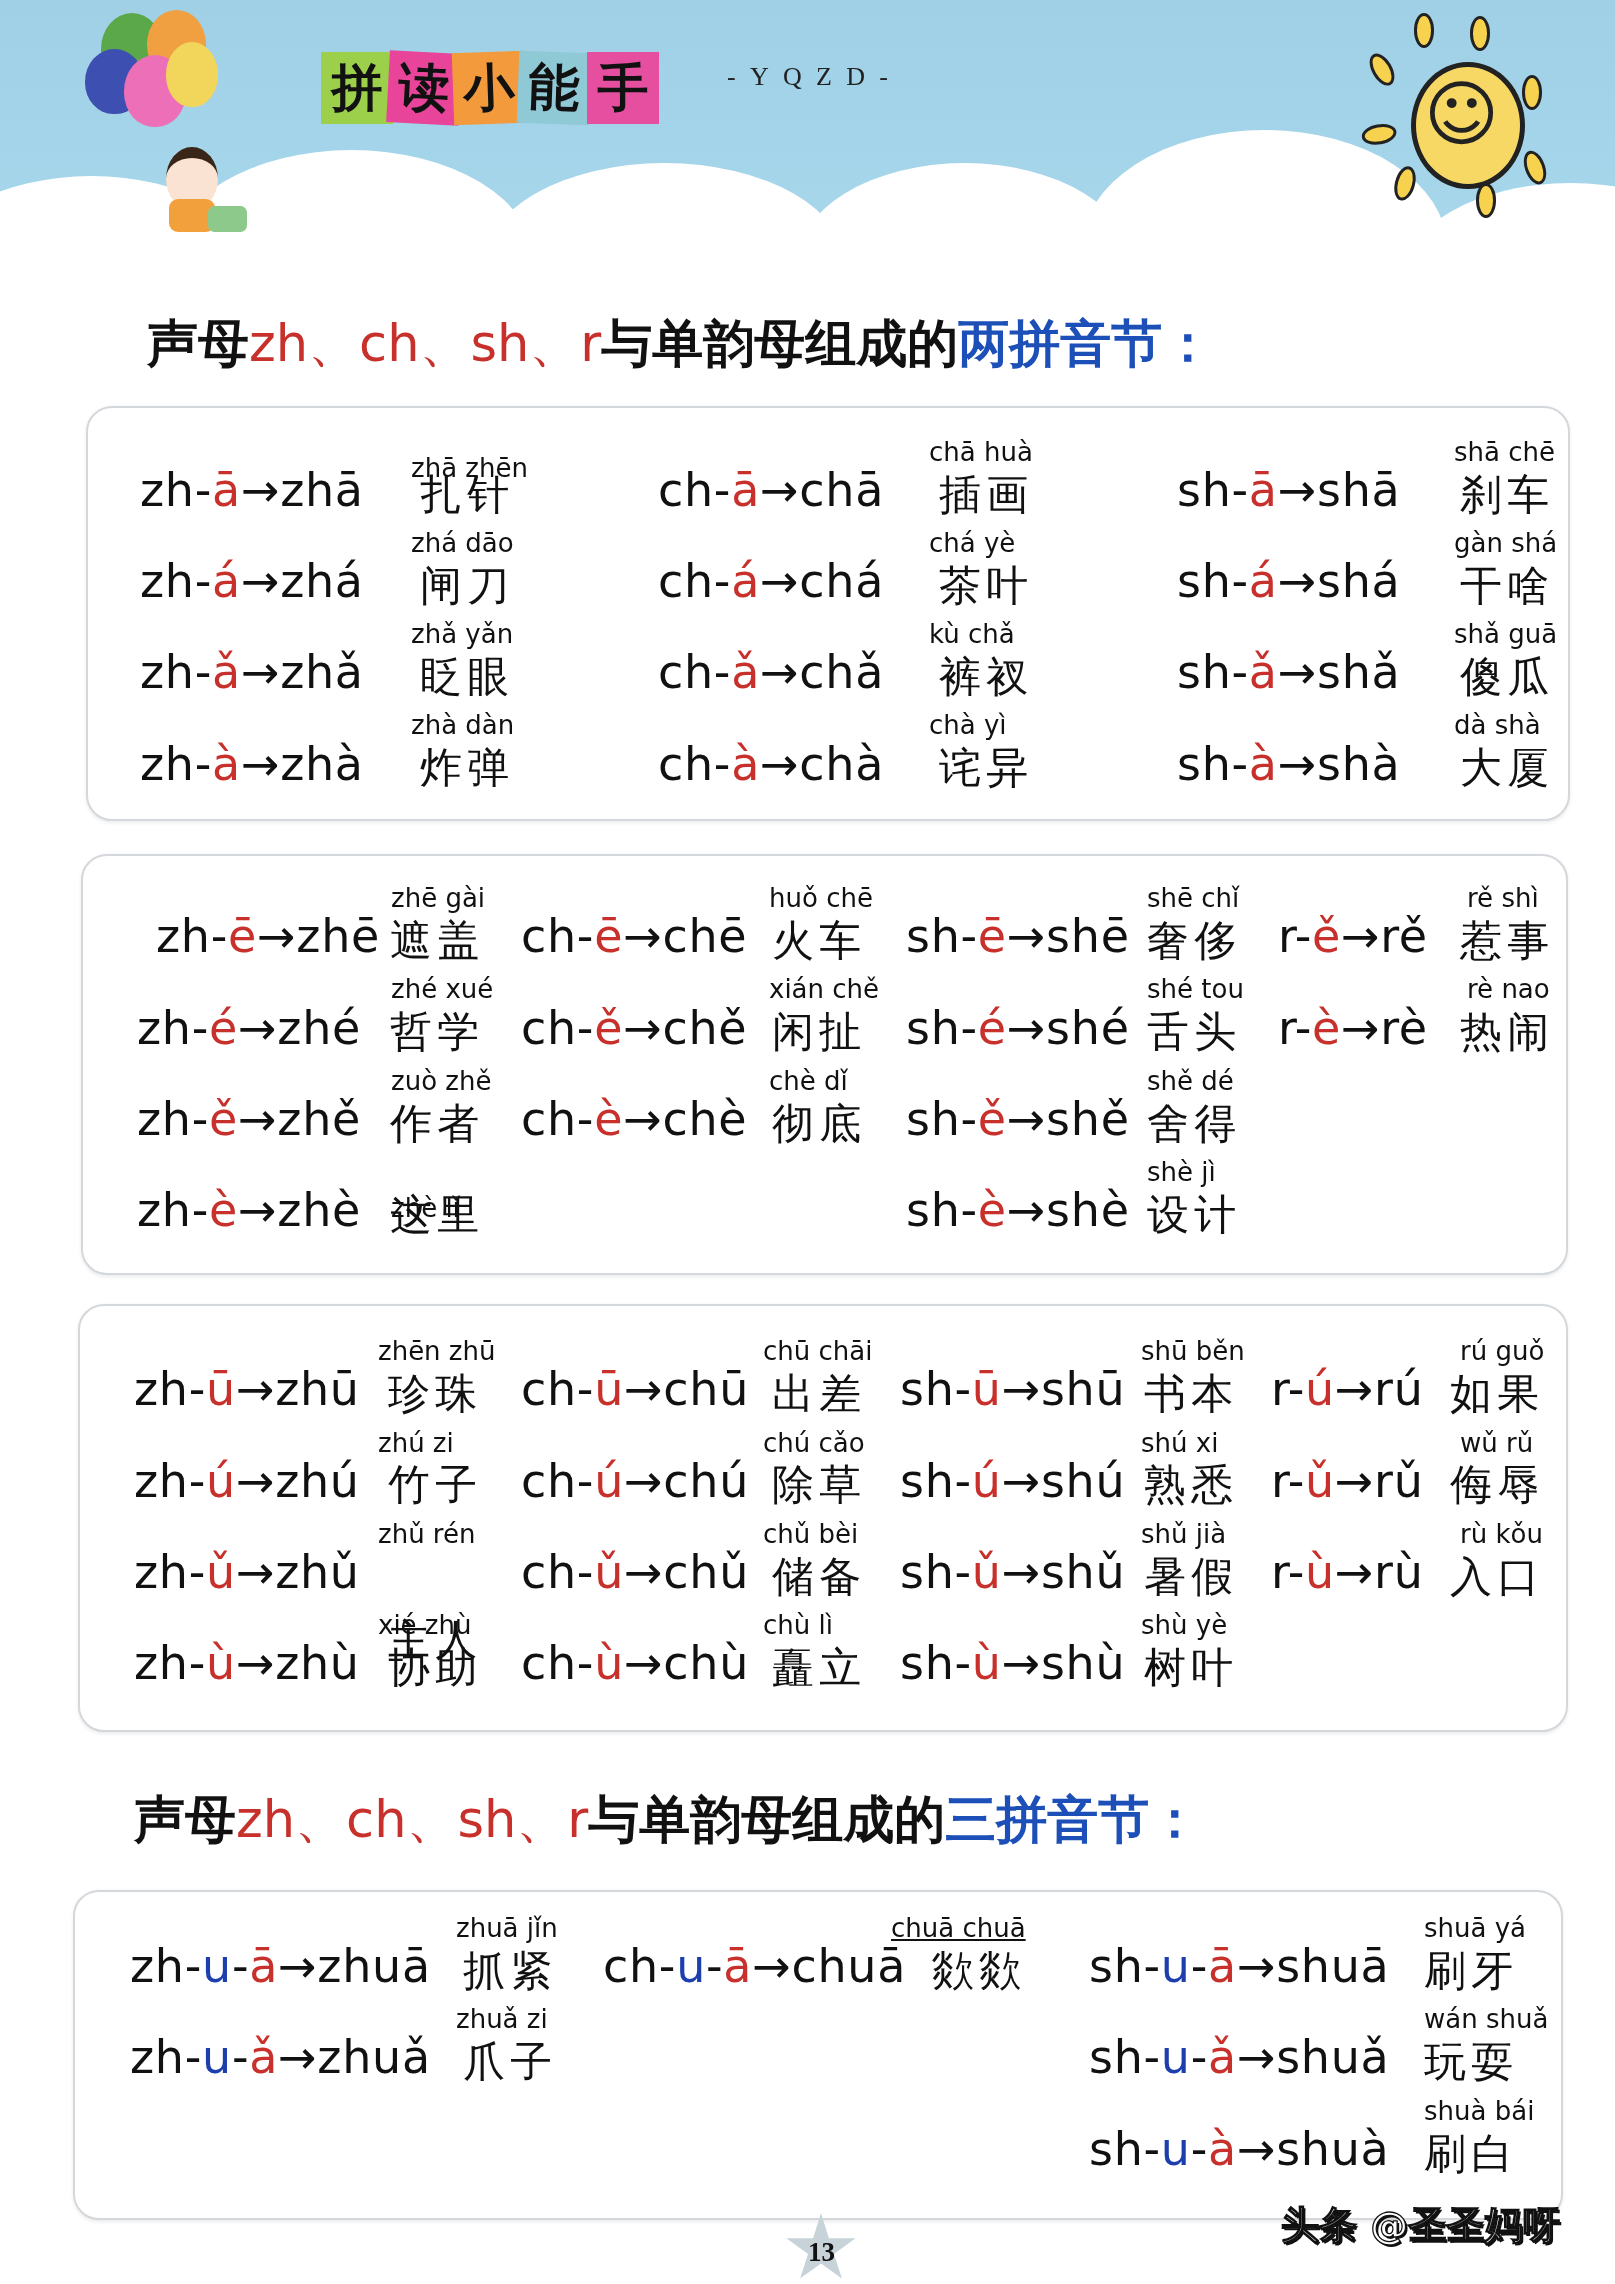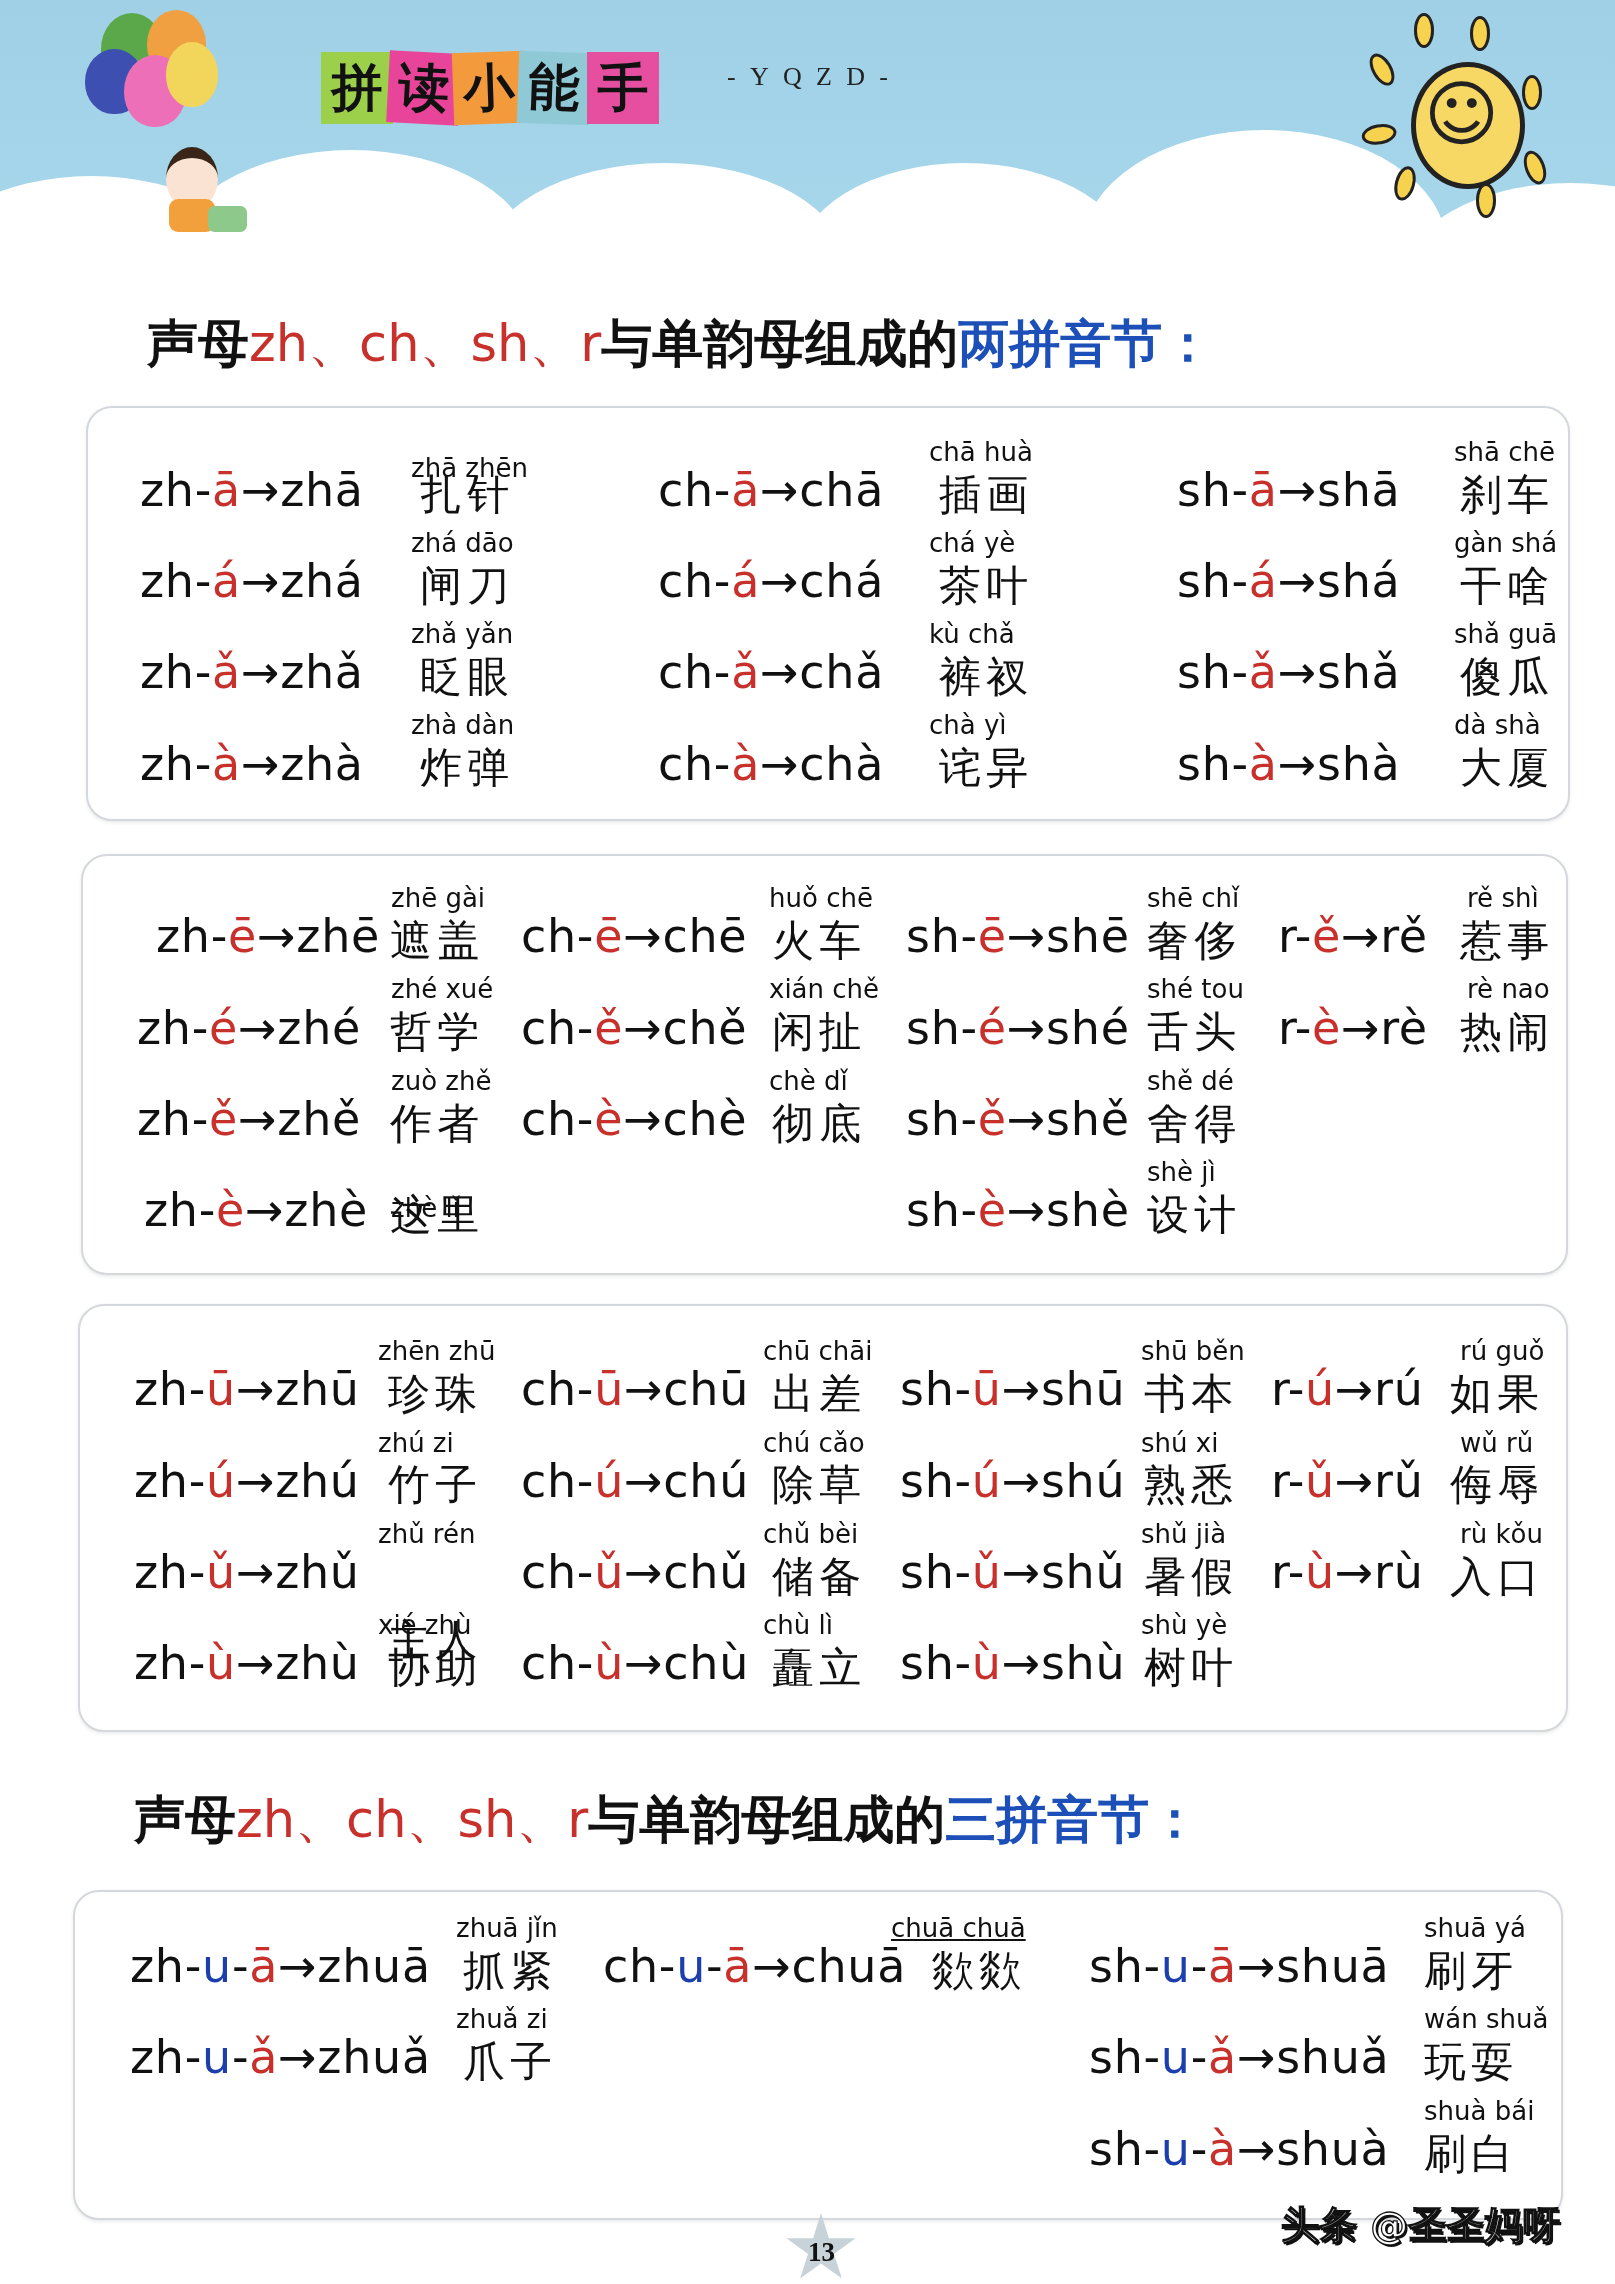--- a/index.html
+++ b/index.html
@@ -163,21 +163,21 @@
     <div class="hz" style="left: 1460px; top: 740px;">大厦</div>
     <div class="entry syl" style="left: 137px; top: 909px; margin-left: 19px;"><span>zh</span>-<span class="v">ē</span>→<span>zhē</span></div>
     <div class="py" style="left: 391px; top: 883px;">zhē gài</div>
     <div class="hz" style="left: 390px; top: 913px;">遮盖</div>
     <div class="entry syl" style="left: 137px; top: 1001px;"><span>zh</span>-<span class="v">é</span>→<span>zhé</span></div>
     <div class="py" style="left: 391px; top: 974px;">zhé xué</div>
     <div class="hz" style="left: 390px; top: 1004px;">哲学</div>
     <div class="entry syl" style="left: 137px; top: 1092px;"><span>zh</span>-<span class="v">ě</span>→<span>zhě</span></div>
     <div class="py" style="left: 391px; top: 1066px;">zuò zhě</div>
     <div class="hz" style="left: 390px; top: 1096px;">作者</div>
-    <div class="entry syl" style="left: 144px; top: 1183px;"><span>zh</span>-<span class="v">è</span>→<span>zhè</span></div>
+    <div class="entry syl" style="left: 137px; top: 1183px;"><span>zh</span>-<span class="v">è</span>→<span>zhè</span></div>
     <div class="py" style="left: 391px; top: 1157px; margin-top: 36px;">zhè lǐ</div>
     <div class="hz" style="left: 390px; top: 1187px;">这里</div>
     <div class="entry syl" style="left: 521px; top: 909px;"><span>ch</span>-<span class="v">ē</span>→<span>chē</span></div>
     <div class="py" style="left: 769px; top: 883px;">huǒ chē</div>
     <div class="hz" style="left: 772px; top: 913px;">火车</div>
     <div class="entry syl" style="left: 521px; top: 1001px;"><span>ch</span>-<span class="v">ě</span>→<span>chě</span></div>
     <div class="py" style="left: 769px; top: 974px;">xián chě</div>
     <div class="hz" style="left: 772px; top: 1004px;">闲扯</div>
     <div class="entry syl" style="left: 521px; top: 1092px;"><span>ch</span>-<span class="v">è</span>→<span>chè</span></div>
     <div class="py" style="left: 769px; top: 1066px;">chè dǐ</div>

